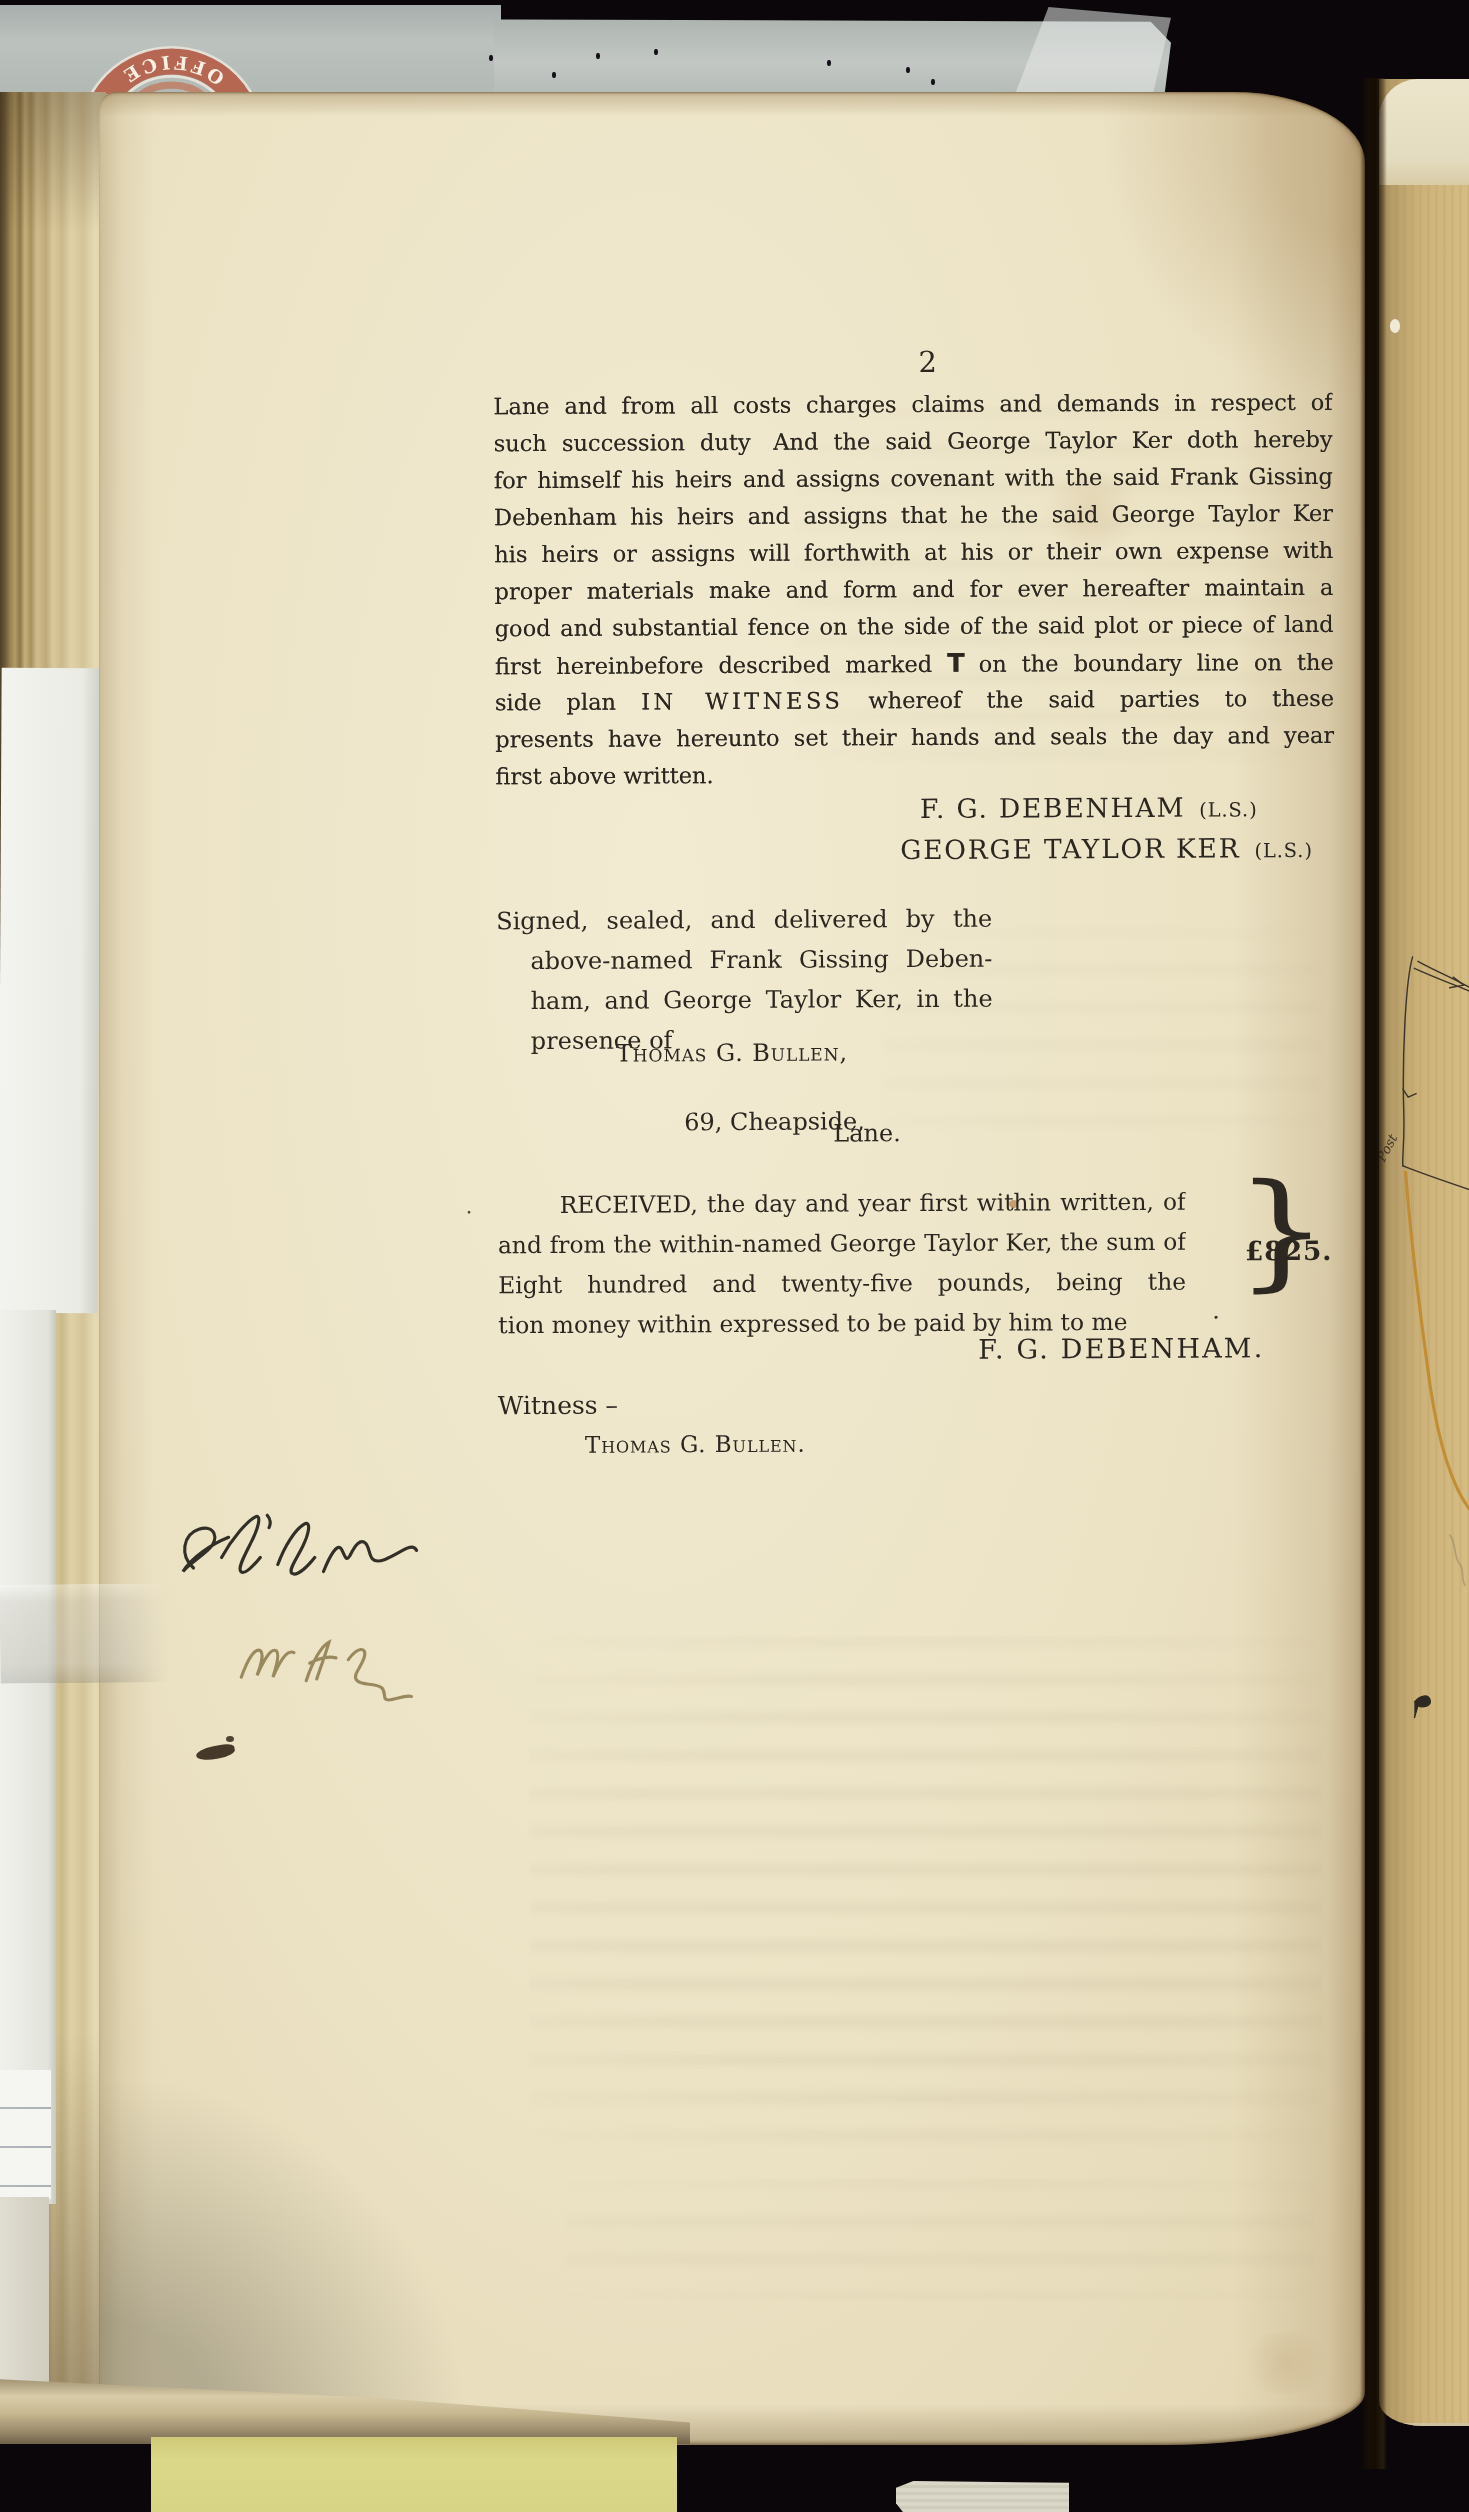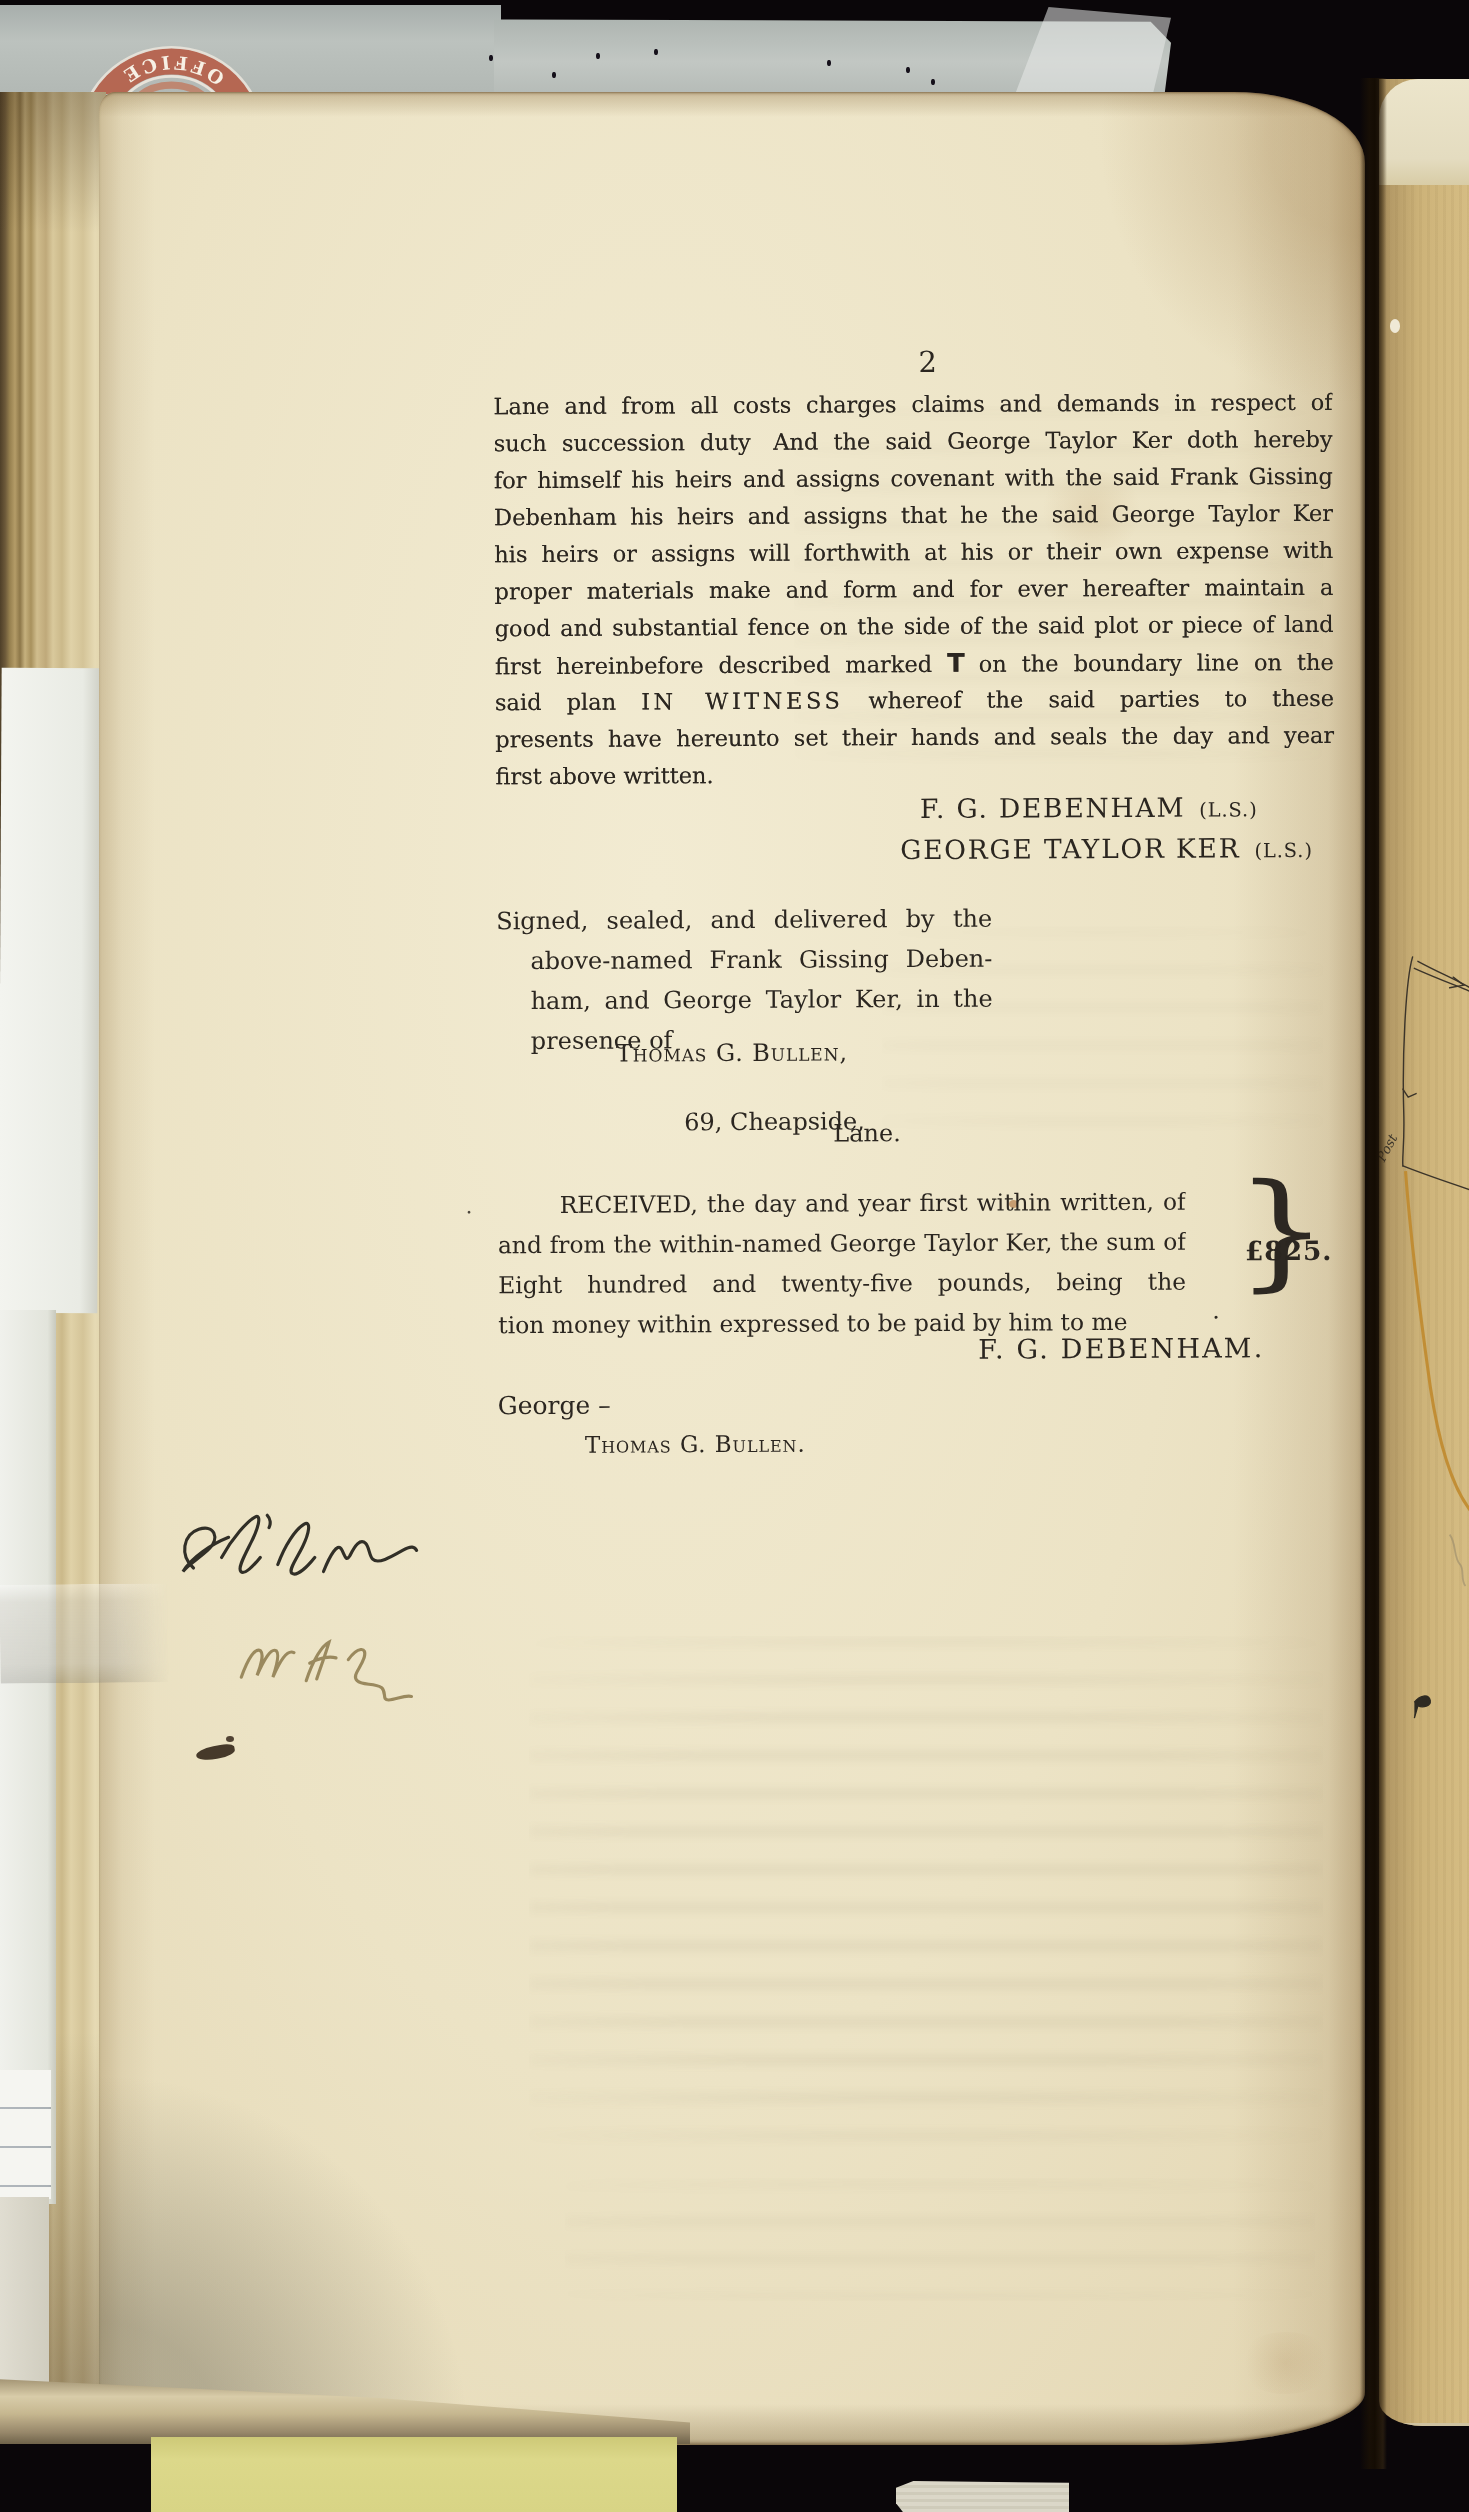--- a/index.html
+++ b/index.html
@@ -182,21 +182,21 @@
         <div class="jl">Debenham his heirs and assigns that he the said George Taylor Ker</div>
         <div class="jl">his heirs or assigns will forthwith at his or their own expense with</div>
         <div class="jl">proper materials make and form and for ever hereafter maintain a</div>
         <div class="jl">good and substantial fence on the side of the said plot or piece of land</div>
         <div class="jl">
           <span>first hereinbefore described marked</span>
           <span class="tmark">T</span>
           <span>on the boundary line on the</span>
         </div>
         <div class="jl">
-          <span>said plan</span>
+          <span>side plan</span>
           <span class="incaps">IN WITNESS</span>
           <span>whereof the said parties to these</span>
         </div>
         <div class="jl">presents have hereunto set their hands and seals the day and year</div>
         <div>first above written.</div>
       </div>
 
       <div class="sigs">
         <div class="sig-row first">
           <span>F. G. DEBENHAM</span><span class="seal smallcaps">(L.S.)</span>
@@ -220,21 +220,21 @@
         <span class="lead-dot">·</span>
         <div class="jl rec-l1">RECEIVED, the day and year first within written, of</div>
         <div class="jl">and from the within-named George Taylor Ker, the sum of</div>
         <div class="jl">Eight hundred and twenty-five pounds, being the considera-</div>
         <div>tion money within expressed to be paid by him to me</div>
         <span class="l4dot">.</span>
       </div>
       <div class="brace">}</div>
       <div class="amount">£825.</div>
       <div class="rec-sig">F. G. DEBENHAM.</div>
-      <div class="wit-label">George –</div>
+      <div class="wit-label">Witness –</div>
       <div class="wit-name2 smallcaps">Thomas G. Bullen.</div>
     </div>
 
     <svg class="initials" style="left:64px;top:1411px" width="256" height="123" viewBox="0 0 290 140" aria-label="Ed D M">
       <g fill="none" stroke="#22201a" stroke-width="3.6" stroke-linecap="round" opacity=".92">
         <path d="M34,74 C18,60 22,36 40,30 C58,24 64,40 52,52 C42,62 28,70 22,78 C32,62 54,47 74,39"></path>
         <path d="M66,62 C78,40 96,20 104,16 C112,12 108,28 100,44 C92,60 84,74 88,78 C92,82 102,72 110,62"></path>
         <path d="M118,14 C122,18 122,24 120,28"></path>
         <path d="M130,70 C138,48 150,30 160,24 C168,20 166,34 158,50 C150,66 142,76 146,80 C152,84 164,72 172,62"></path>
         <path d="M182,78 C190,58 198,46 202,52 C206,58 207,68 212,60 C218,48 224,40 230,46 C234,50 234,60 238,64 C244,70 258,62 272,54 C282,48 286,50 288,54"></path>

